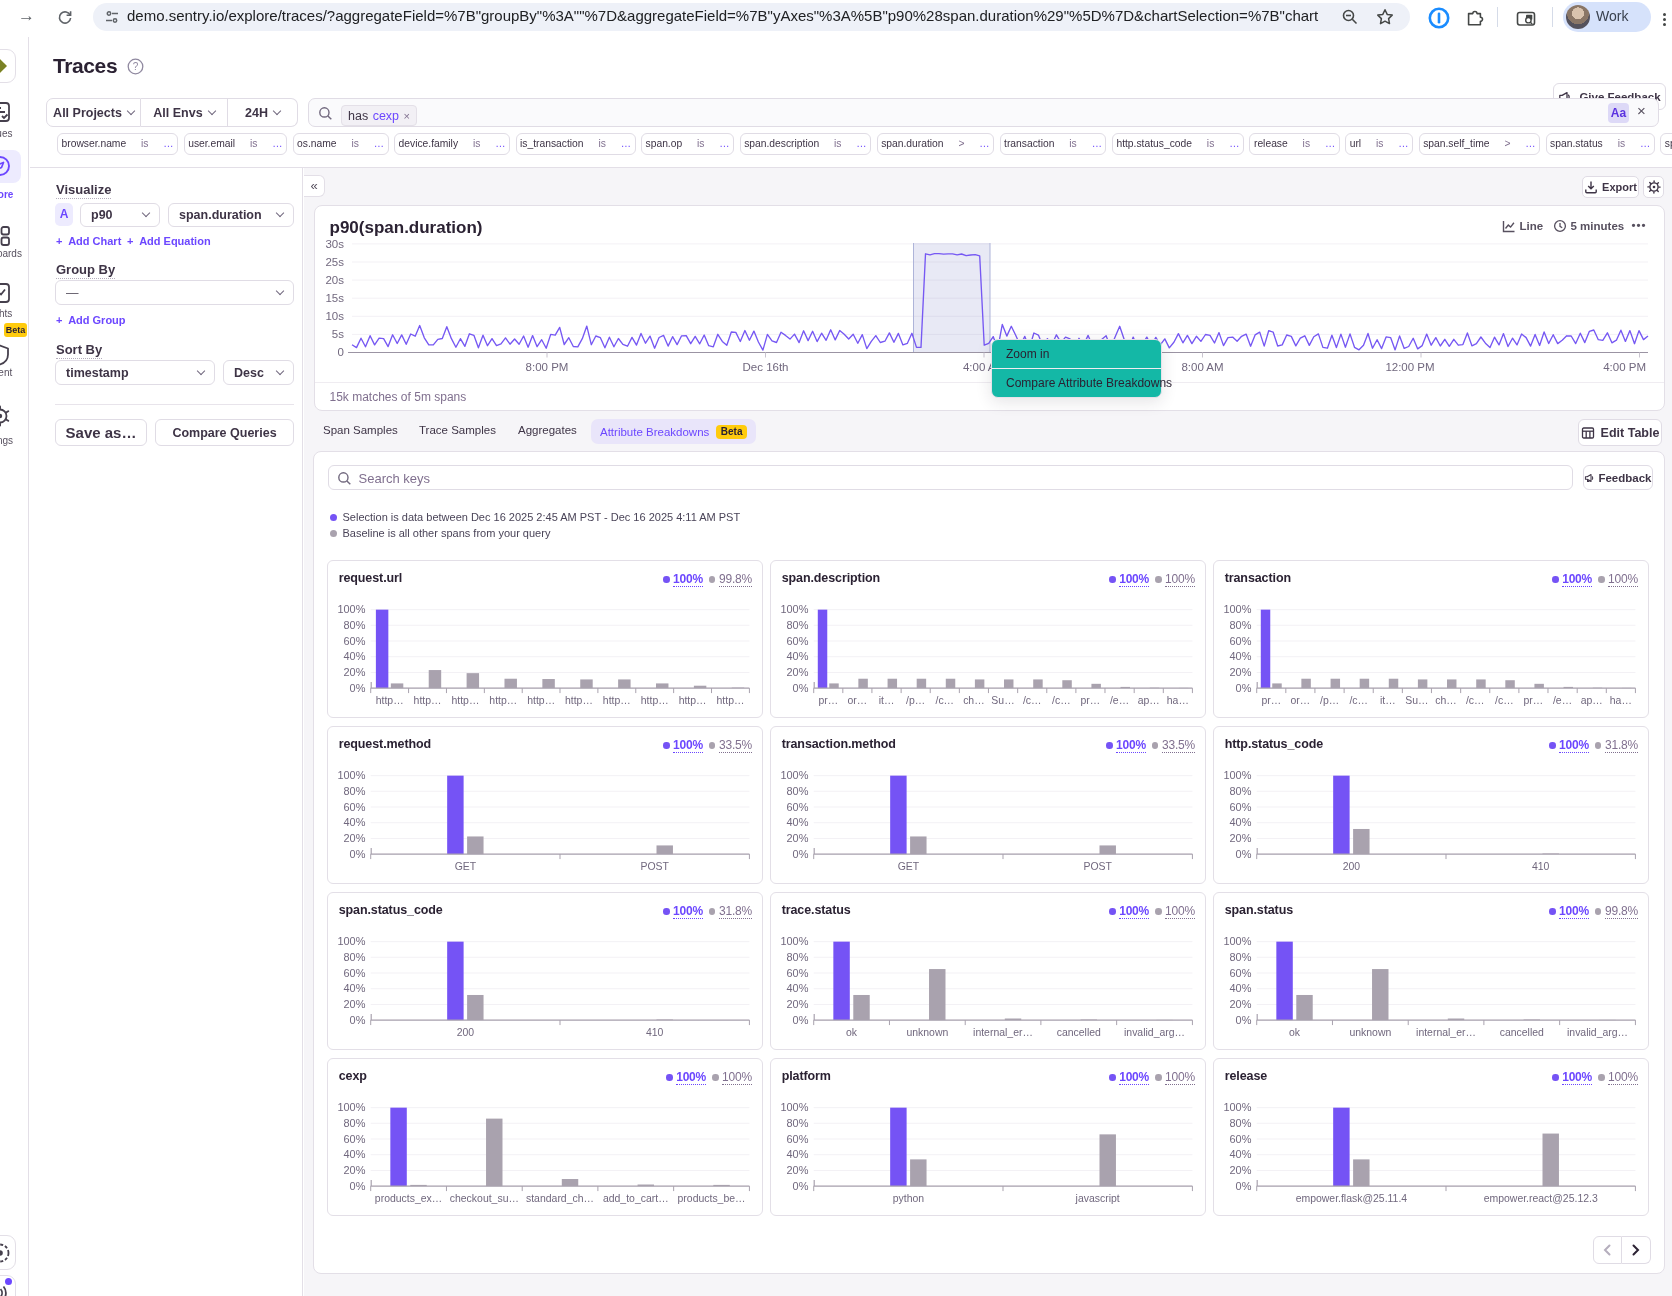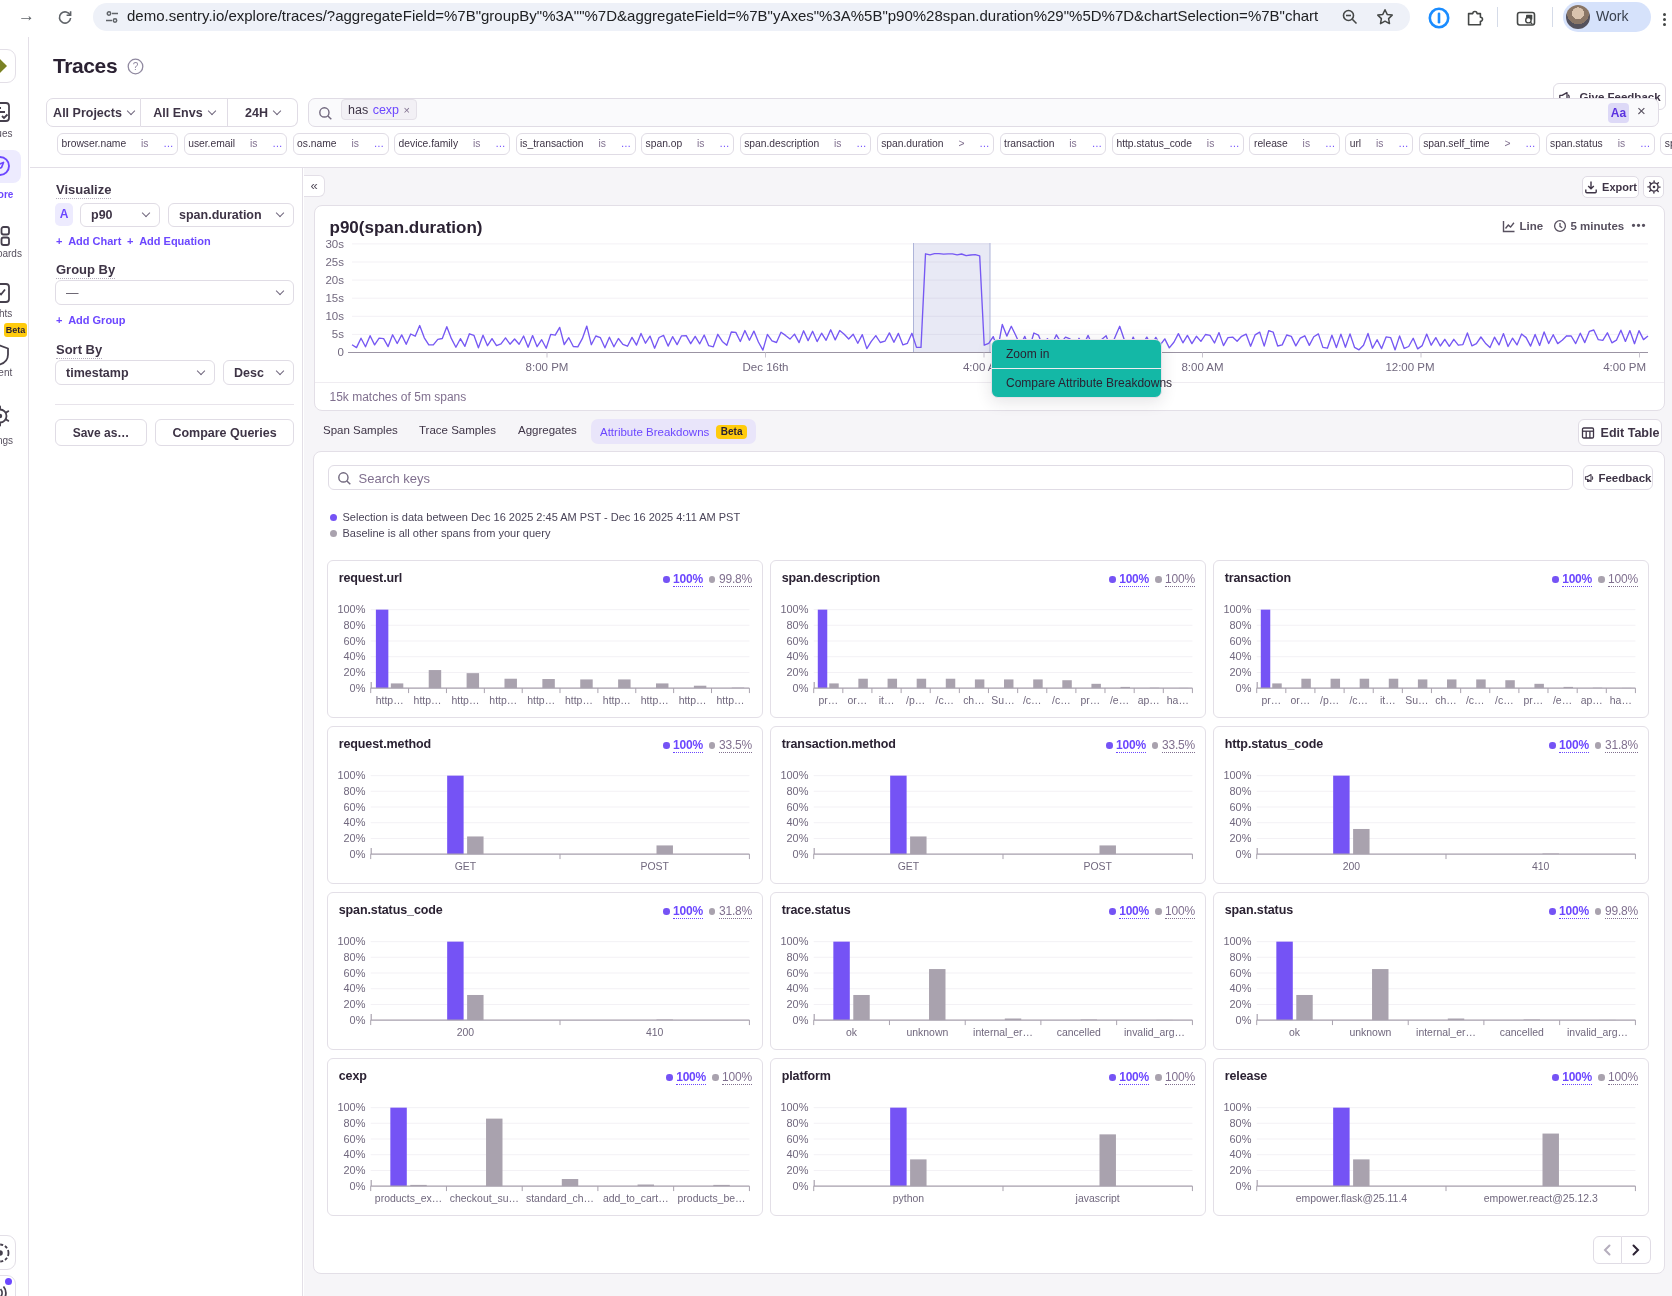--- a/index.html
+++ b/index.html
@@ -20,21 +20,21 @@
 #header { position:absolute; left:30px; top:0; width:1642px; height:131px; background:#fff; border-bottom:1px solid #E3DFE7; }
 #lpanel { position:absolute; left:30px; top:131px; width:273px; height:1128px; background:#fff; border-right:1px solid #E3DFE7; }
 #content { position:absolute; left:304px; top:131px; width:1368px; height:1128px; background:#F6F5F8; }
 
 h1 { position:absolute; left:23px; top:17px; font-size:21px; color:#2B2233; letter-spacing:-0.4px; }
 .btn { background:#fff; border:1px solid #E0DCE5; border-radius:6px; color:#3E3446; font-weight:bold; display:inline-flex; align-items:center; justify-content:center; gap:7px; }
 #givefb { position:absolute; left:1523px; top:12px; width:113px; height:27px; font-size:11.5px; white-space:nowrap;margin-top:34px; }
 .seg { position:absolute; top:61px; height:29px; background:#fff; border:1px solid #E0DCE5; color:#3E3446; font-weight:bold; font-size:12.5px; display:flex; align-items:center; justify-content:center; gap:6px; }
 .caret { width:6px; height:6px; margin-top:-4px; border-right:1.5px solid #71687E; border-bottom:1.5px solid #71687E; transform:rotate(45deg); flex:none; }
 #searchbar { position:absolute; left:278px; top:61px; width:1351px; height:29px; background:#FAFAFC; border:1px solid #E0DCE5; border-radius:7px; }
-#token { position:absolute; left:32px; top:0; height:21px; background:#F2F0F5; border:1px solid #E4E0e8; border-radius:4px; display:flex; align-items:center; padding:0 6px; gap:4.5px; font-size:12.5px; }
+#token { position:absolute; left:32px; top:6px; height:21px; background:#F2F0F5; border:1px solid #E4E0e8; border-radius:4px; display:flex; align-items:center; padding:0 6px; gap:4.5px; font-size:12.5px; }
 #aachip { position:absolute; left:1299px; top:4px; width:21px; height:20px; background:#DDD9F7; border-radius:4px; color:#5b32e0; font-weight:bold; font-size:12px; text-align:center; line-height:20px; }
 #chips { position:absolute; left:27px; top:96px; width:1610px; display:flex; gap:5.5px; }
 .chip { flex:none; height:22px; line-height:20px; background:#fff; border:1px solid #E0DCE5; border-radius:6px; font-size:10.3px; color:#3E3446; display:inline-block; padding:0 3.5px; white-space:nowrap; }
 .chip i2 { color:#80708F; font-style:normal; margin:0 12px; }
 .chip p2 { color:#6C47FF; }
 .fullist { font-weight:bold; }
 
 .ptitle { position:absolute; left:26px; font-size:13px; font-weight:bold; color:#3E3446; border-bottom:1px dotted #b5aebd; padding-bottom:1px; }
 .sel { position:absolute; background:#fff; border:1px solid #E0DCE5; border-radius:6px; font-size:12.5px; font-weight:bold; color:#3E3446; display:flex; align-items:center; padding:0 10px; justify-content:space-between; }
 .plink { position:absolute; color:#6C47FF; font-size:11px; font-weight:bold; white-space:nowrap; }
@@ -236,21 +236,21 @@
     <div class="sel" style="left:138px;top:35px;width:126px;height:24px">span.duration<span class="caret"></span></div>
     <div class="plink" style="left:26px;top:67px">+&nbsp; Add Chart</div>
     <div class="plink" style="left:97px;top:67px">+&nbsp; Add Equation</div>
     <div class="ptitle" style="top:94px">Group By</div>
     <div class="sel" style="left:25px;top:112px;width:239px;height:25px;font-weight:normal;color:#57505F">—<span class="caret"></span></div>
     <div class="plink" style="left:26px;top:146px">+&nbsp; Add Group</div>
     <div class="ptitle" style="top:174px">Sort By</div>
     <div class="sel" style="left:25px;top:192px;width:160px;height:25px">timestamp<span class="caret"></span></div>
     <div class="sel" style="left:193px;top:192px;width:71px;height:25px">Desc<span class="caret"></span></div>
     <div class="abs" style="left:25px;top:236px;width:239px;height:1px;background:#E8E4EB"></div>
-    <div class="btn abs" style="left:25px;top:251px;width:92px;height:27px;font-size:12px">Save as…</div>
+    <div class="btn abs" style="left:25px;top:251px;width:92px;height:27px;font-size:15px">Save as…</div>
     <div class="btn abs" style="left:125px;top:251px;width:139px;height:27px;font-size:12.5px">Compare Queries</div>
   </div>
   <div id="content">
     <div id="collapse">«</div>
     <div id="exportbtn" class="btn"><svg width="14" height="14" viewBox="0 0 14 14" style="">
           <path d="M7 1.5v7M4.2 6l2.8 2.8L9.8 6" fill="none" stroke="#3E3446" stroke-width="1.4"></path>
           <path d="M1.8 9.5v2.2a1 1 0 0 0 1 1h8.4a1 1 0 0 0 1-1V9.5" fill="none" stroke="#3E3446" stroke-width="1.4"></path>
         </svg>Export</div>
     <div id="gearbtn" class="btn">
         <svg width="14" height="14" viewBox="0 0 14 14" style="">

